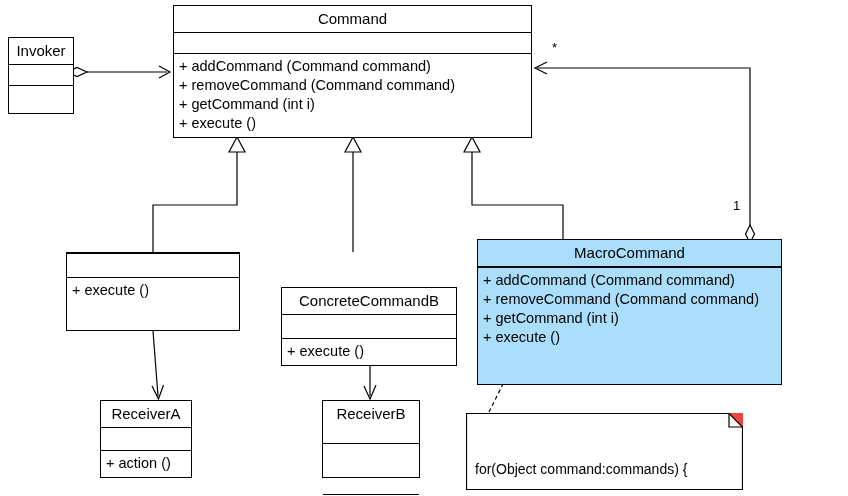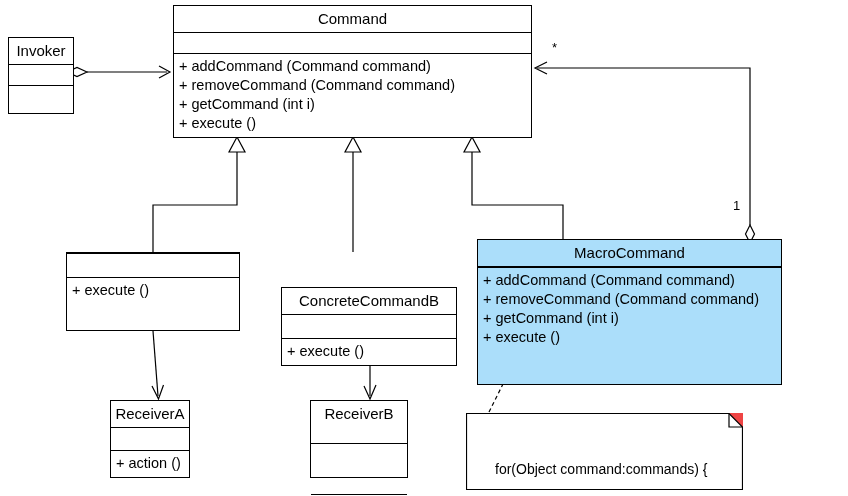--- a/index.html
+++ b/index.html
@@ -67,21 +67,20 @@
     position: absolute;
     font-size: 13px;
     color: #000000;
     line-height: 1;
     white-space: nowrap;
   }
   .note-box {
     position: absolute;
     box-sizing: border-box;
     background: #ef4444;
-    padding-left: 20px;
   }
   .note-box svg.note-shape {
     position: absolute;
     left: 0;
     top: 0;
     width: 100%;
     height: 100%;
   }
   .note-text {
     position: relative;
@@ -191,31 +190,31 @@
     <div class="cls-sep"></div>
     <div class="cls-sep"></div>
     <div class="cls-ops">
       <div class="member">+  addCommand (Command command)</div>
       <div class="member">+  removeCommand (Command command)</div>
       <div class="member">+  getCommand (int i)</div>
       <div class="member">+  execute ()</div>
     </div>
   </div>
 
-  <div class="uml-class" style="left:110px; top:400px; width:80px; height:78px;">
+  <div class="uml-class" style="left:100px; top:400px; width:92px; height:78px;">
     <div class="cls-name">ReceiverA</div>
     <div class="cls-sep"></div>
     <div class="cls-attrs empty" style="height:23px;"></div>
     <div class="cls-sep"></div>
     <div class="cls-ops">
       <div class="member">+  action ()</div>
     </div>
   </div>
 
-  <div class="uml-class" style="left:310px; top:400px; width:98px; height:78px;gap:16px;">
+  <div class="uml-class" style="left:322px; top:400px; width:98px; height:78px;gap:16px;">
     <div class="cls-name">ReceiverB</div>
     <div class="cls-sep"></div>
     <div class="cls-attrs empty" style="height:23px;"></div>
     <div class="cls-sep"></div>
     <div class="cls-ops">
       <div class="member">+  action ()</div>
     </div>
   </div>
 
   <div class="note-box" style="left:466px; top:413px; width:277px; height:77px;">

